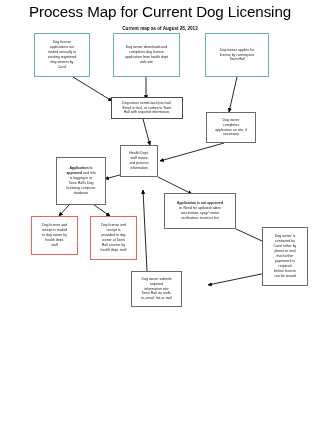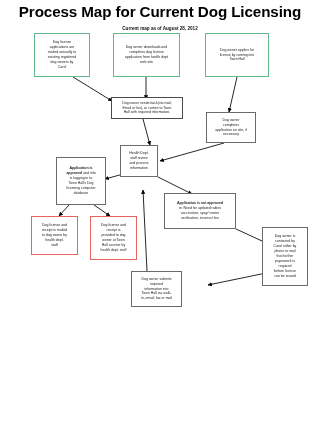--- a/index.html
+++ b/index.html
@@ -28,21 +28,21 @@
     height: 426px;
     pointer-events: none;
   }
   .title {
     position: absolute;
     left: 0;
     top: 3px;
     width: 320px;
     text-align: center;
     font-size: 15.2px;
-    font-weight: bold;
+    font-weight: normal;
     letter-spacing: -0.1px;
     color: #000000;
   }
   .subtitle {
     position: absolute;
     left: 0;
     top: 26px;
     width: 320px;
     text-align: center;
     font-size: 4.6px;

